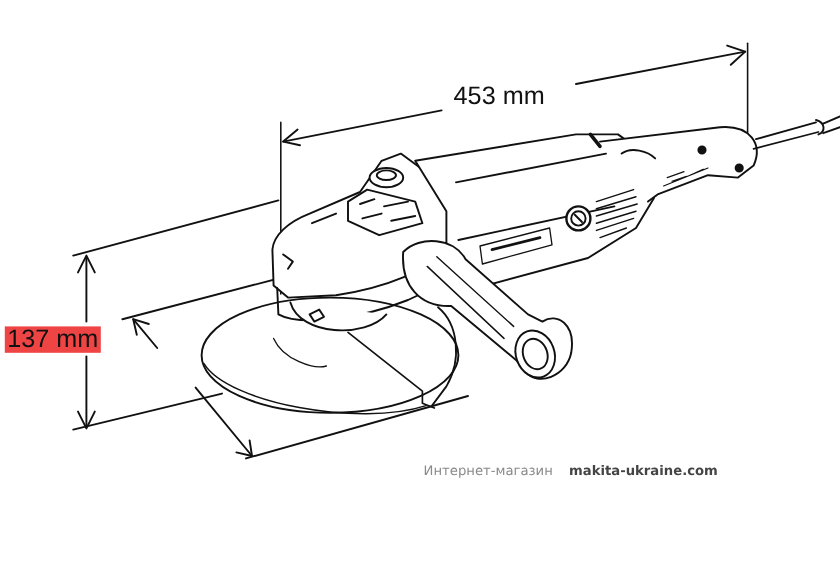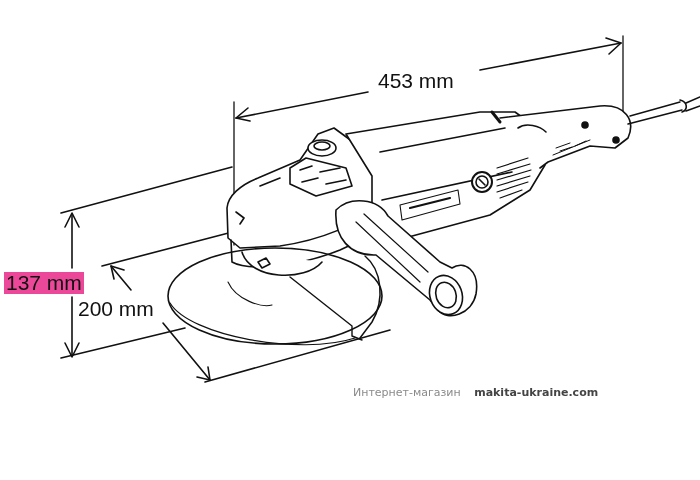--- a/index.html
+++ b/index.html
@@ -1,21 +1,21 @@
 <!DOCTYPE html>
 <html><head>
 <meta charset="utf-8">
 <style>
   html, body { margin: 0; padding: 0; background: #ffffff; }
   body { width: 700px; height: 480px; position: relative; overflow: hidden;
          font-family: "Liberation Sans", sans-serif; }
   .stage { position: absolute; left: 0; top: 0; width: 644px; height: 480px; }
   svg.drawing { position: absolute; left: 0; top: 0; }
   .dim-label { position: absolute; font-family: "Liberation Sans", sans-serif;
-               font-size: 21px; color: #111; white-space: nowrap; background: #ec4899;
+               font-size: 21px; color: #111; white-space: nowrap; background: #ef4444;
                line-height: 22px; padding: 0 2px; }
   .dim-length { left: 376px; top: 70px; background: transparent; }
   .dim-height { left: 4px; top: 272px; }
   .dim-disc { left: 76px; top: 298px; background: transparent; }
   .footer { position: absolute; left: 353px; top: 386px; font-size: 11px;
             font-family: "DejaVu Sans", sans-serif; white-space: nowrap; }
   .footer .shop { color: #8a8a8a; margin-right: 10px; }
   .footer .site { color: #444; font-weight: bold; }
 </style>
 </head>
@@ -104,19 +104,18 @@
     <g>
       <path d="M336,210 C350,196 378,198 388,216 L440,262 L452,268 C464,260 480,270 476,294 C472,314 448,322 438,310 L430,300 L376,255 C350,256 334,238 336,210 Z" fill="#fff"></path>
       <path d="M356,222 L420,282 M364,214 L428,272" stroke-width="1.2"></path>
       <ellipse cx="446" cy="295" rx="16" ry="20" transform="rotate(-20 446 295)" fill="#fff"></ellipse>
       <ellipse cx="446" cy="295" rx="10" ry="13" transform="rotate(-20 446 295)"></ellipse>
     </g>
   </svg>
 
   <div class="dim-label dim-length">453 mm</div>
   <div class="dim-label dim-height">137 mm</div>
-  <div class="dim-label dim-disc">200 mm</div>
 
   <div class="footer">
     <span class="shop">Интернет-магазин</span>
     <span class="site">makita-ukraine.com</span>
   </div>
 </div>
 
 </body></html>

